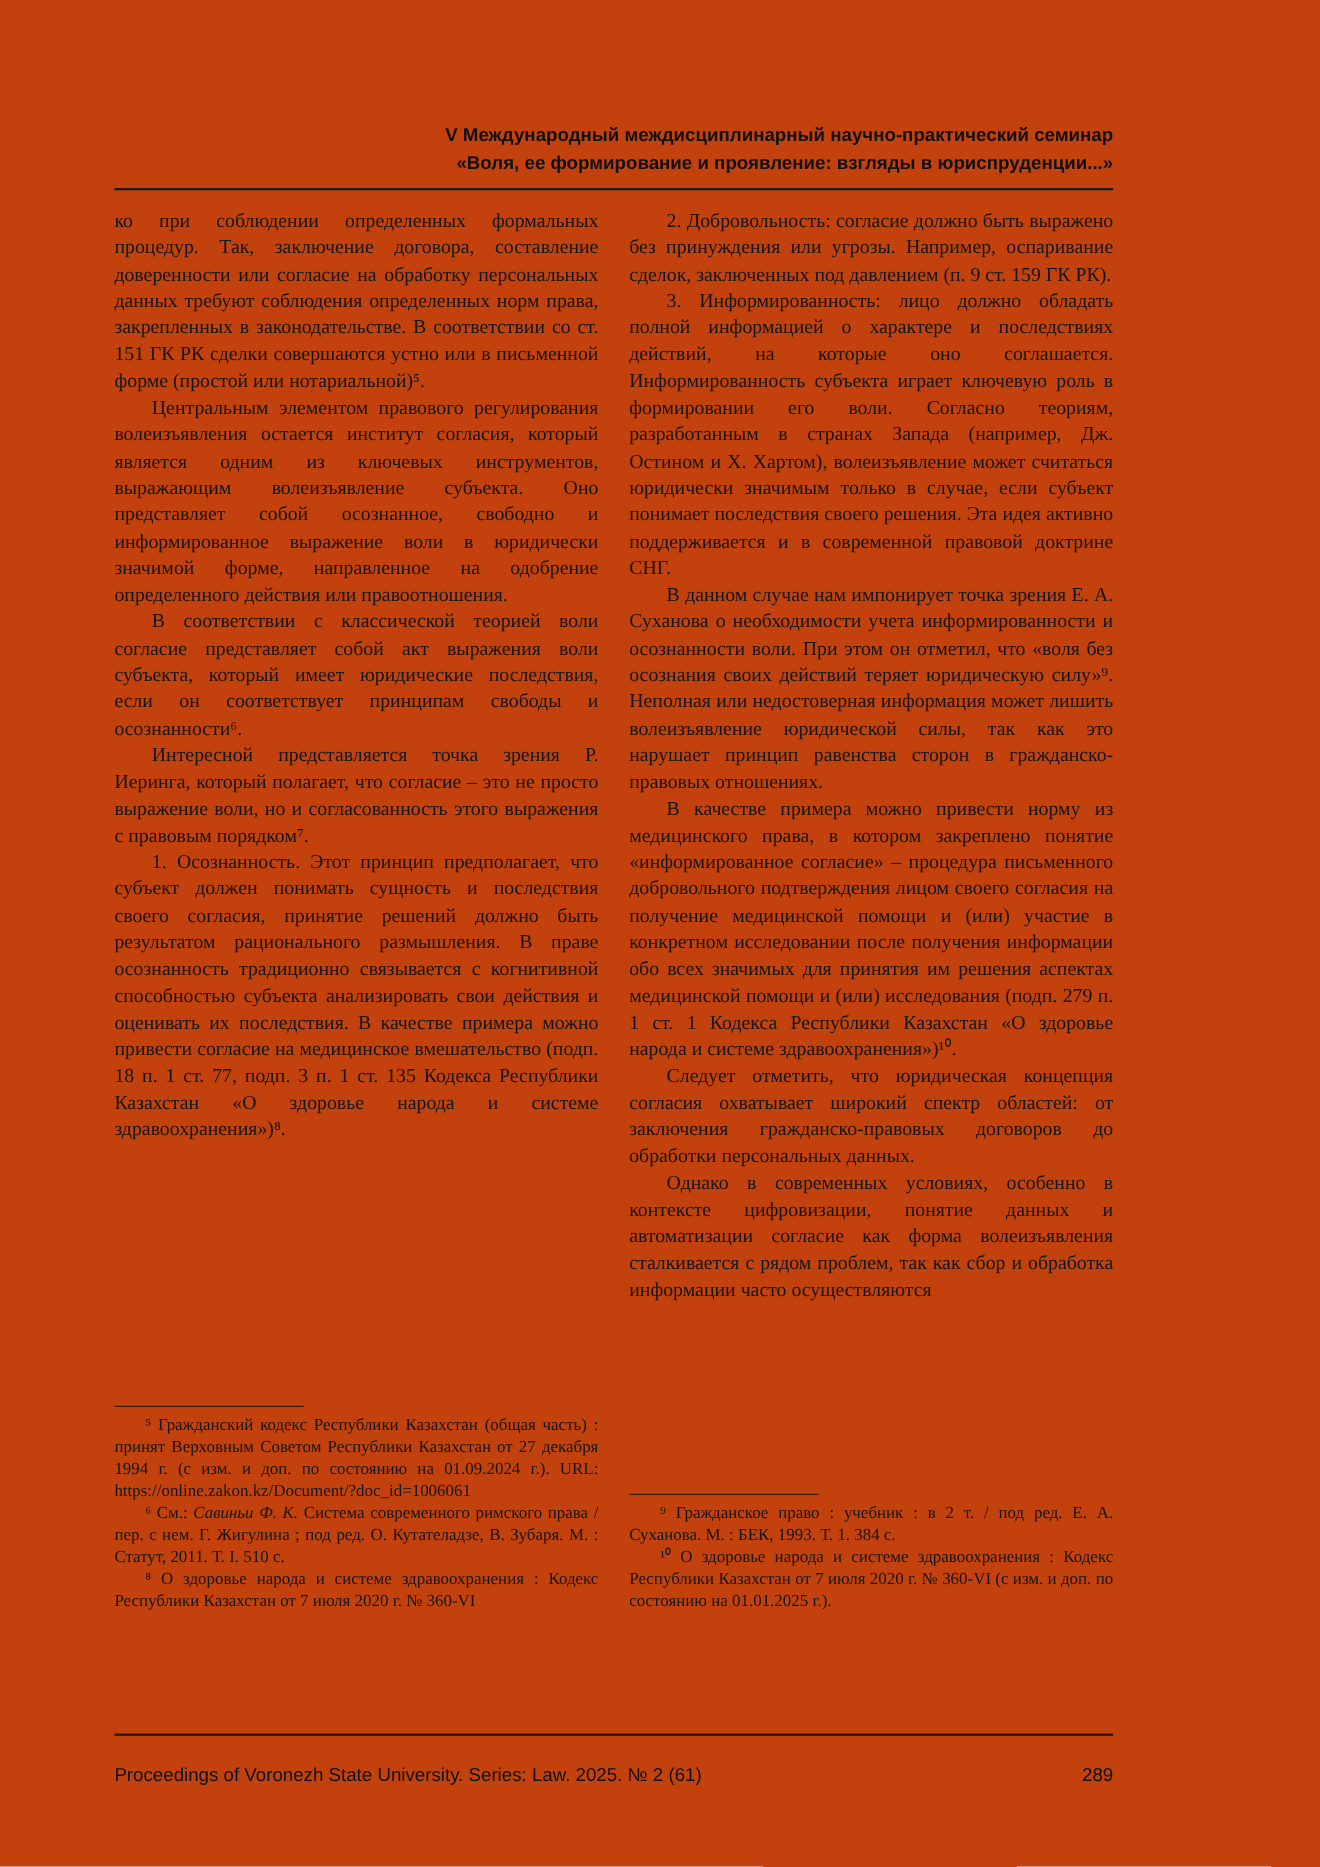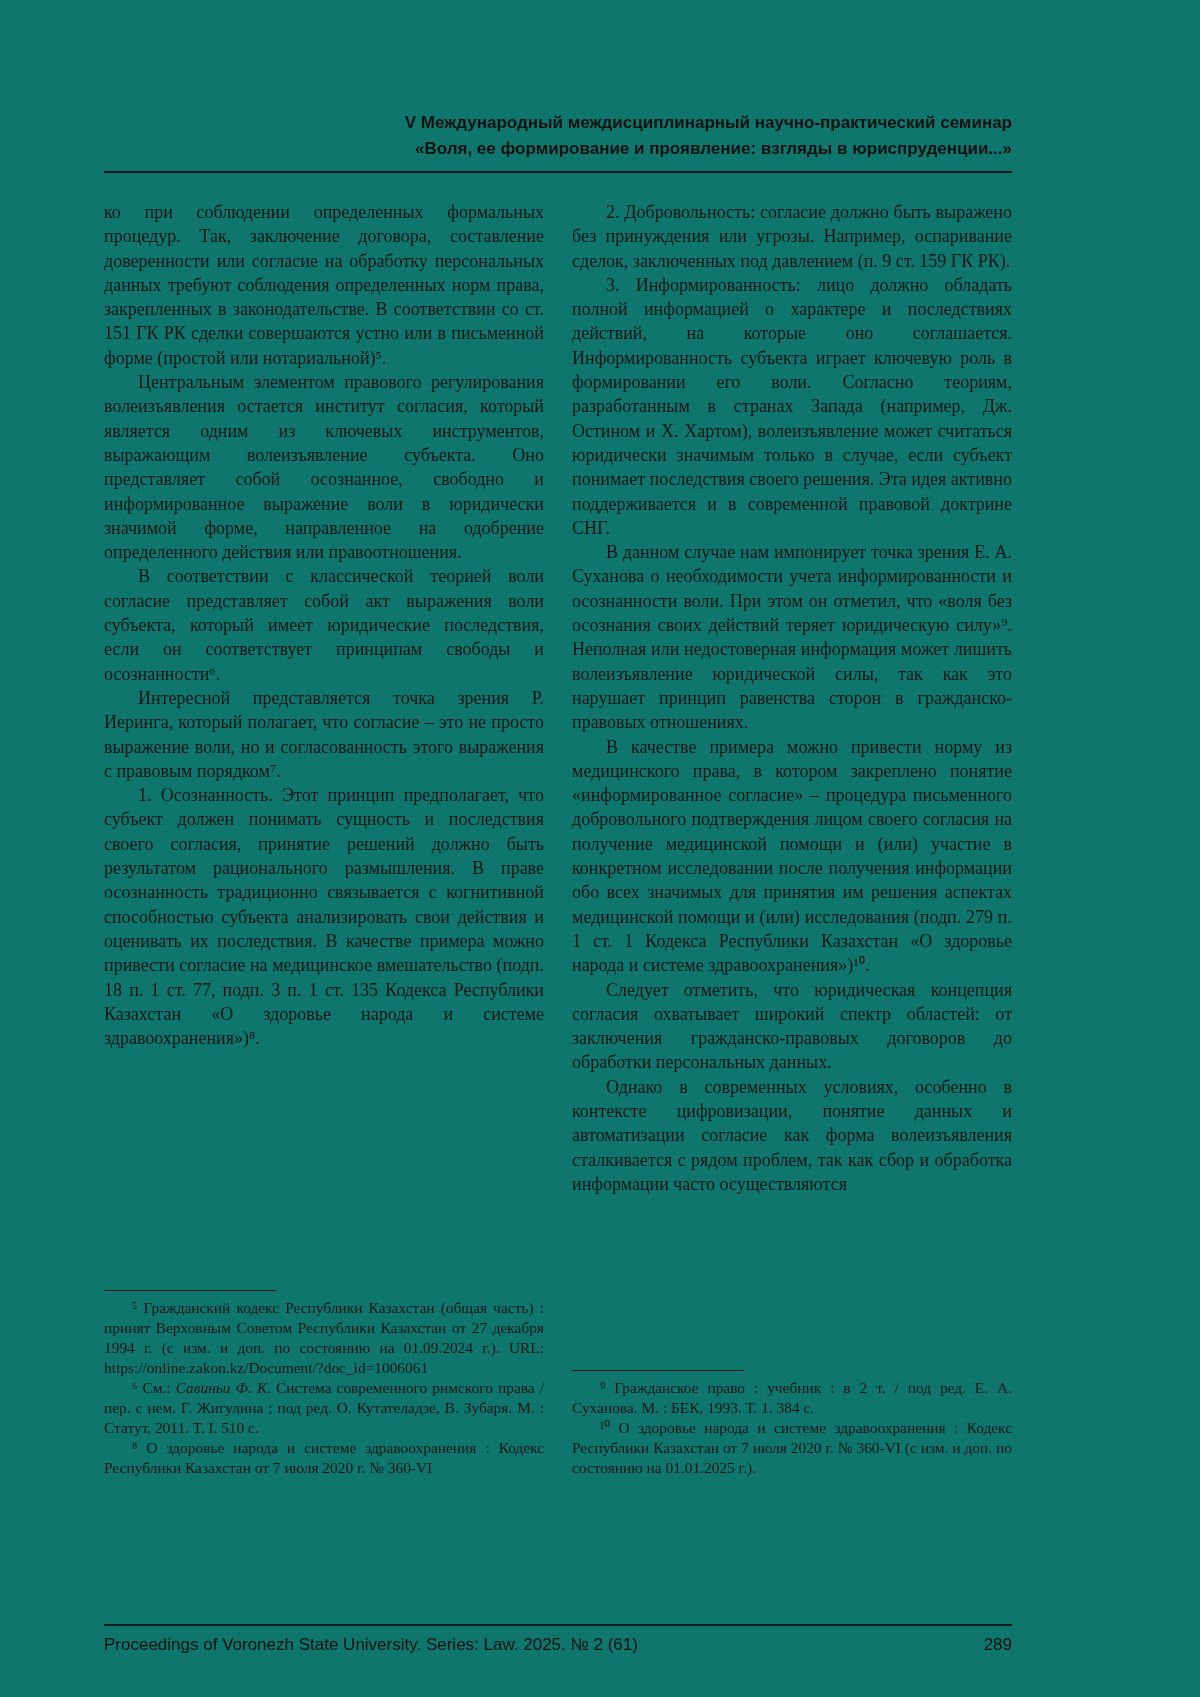--- a/index.html
+++ b/index.html
@@ -4,21 +4,21 @@
 <style>
   html, body {
     margin: 0;
     padding: 0;
     background: #ffffff;
   }
   .page {
     position: relative;
     width: 1200px;
     height: 1697px;
-    background: #0f766e;
+    background: #c2410c;
     color: #161616;
     font-family: "Liberation Serif", serif;
     overflow: hidden;
   }
   .content {
     position: absolute;
     left: 104px;
     top: 110px;
     width: 908px;
   }
@@ -31,21 +31,21 @@
     color: #111;
   }
   .header-rule {
     border: none;
     border-top: 2px solid #1a1a1a;
     margin: 9px 0 0 0;
   }
   .columns {
     display: flex;
     gap: 28px;
-    margin-top: 27px;
+    margin-top: 15px;
     height: 1278px;
     align-items: stretch;
   }
   .col {
     width: 440px;
     display: flex;
     flex-direction: column;
   }
   .col-body { }
   .para {
@@ -78,27 +78,26 @@
     -webkit-hyphens: auto;
   }
   .footnote.no-indent { text-indent: 0; }
   .it { font-style: italic; }
   .page-footer {
     position: absolute;
     left: 104px;
     top: 1576px;
     width: 908px;
     border-top: 2px solid #1a1a1a;
-    padding-top: 9px;
+    padding-top: 26px;
     display: flex;
     justify-content: space-between;
     font-family: "Liberation Sans", sans-serif;
     font-size: 17px;
     color: #111;
-    margin-top: 48px;
   }
 </style>
 </head>
 <body>
 
 <div class="page">
   <div class="content">
 
     <header class="page-header">
       <div>V Международный междисциплинарный научно-практический семинар</div>

